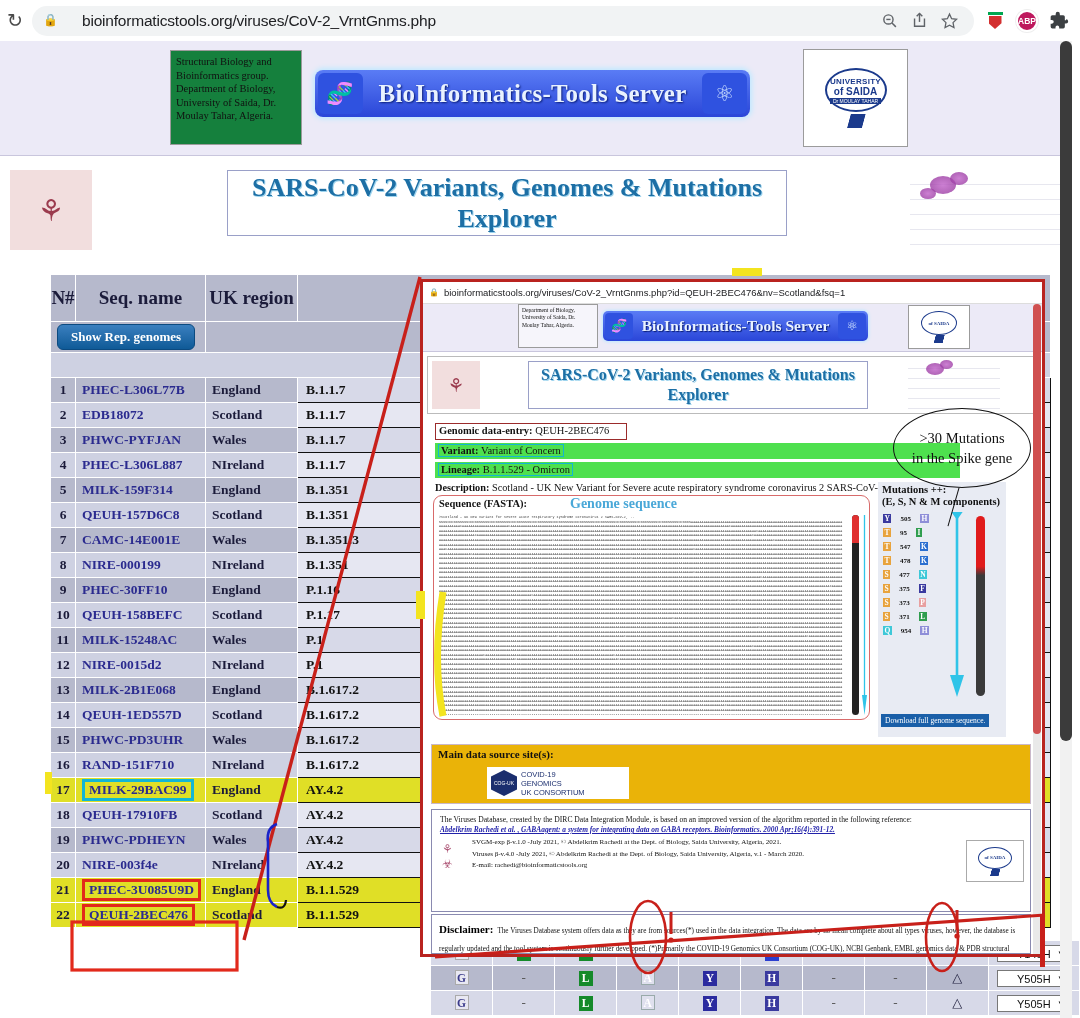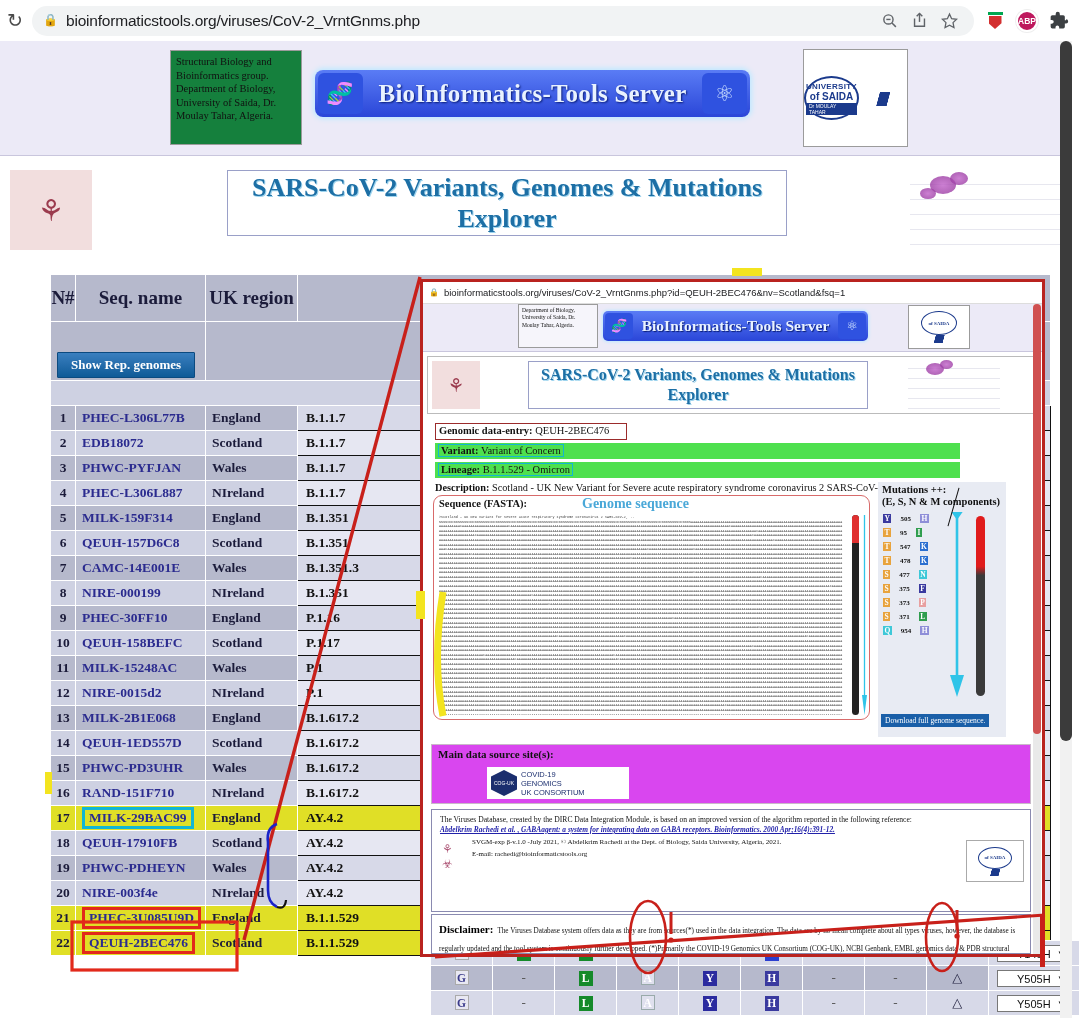--- a/index.html
+++ b/index.html
@@ -18,21 +18,21 @@
   #reload-icon{ width:26px; margin-left:2px; color:#4a4a4a; font-size:19px;
      display:flex; align-items:center; justify-content:center; }
   #omnibox{
     flex:1; height:30px; margin:0 6px 0 4px; background:#f1f3f4;
     border-radius:16px; display:flex; align-items:center; padding:0 10px;
     position:relative;
   }
   #lock-icon{ width:18px; text-align:center; font-size:12px; color:#3c4043; }
   #url-text{
     font-family:"Liberation Sans", sans-serif; font-size:15.5px; color:#202124;
-    letter-spacing:-.2px; margin-left:6px; white-space:nowrap; overflow:hidden;
+    letter-spacing:-.2px; margin-left:22px; white-space:nowrap; overflow:hidden;
   }
   .omni-act{ width:30px; height:28px; display:flex; align-items:center;
     justify-content:center; color:#5f6368; }
   .omni-act svg{ width:17px; height:17px; }
   #ext-row{ display:flex; align-items:center; gap:2px; padding-right:6px; }
   .ext-btn{ width:30px;height:30px;display:flex;align-items:center;justify-content:center;}
   #abp-icon{
     width:22px;height:22px;border-radius:50%;background:#be185d;color:#fff;
     font-family:"Liberation Sans",sans-serif;font-size:8.5px;font-weight:bold;
     display:flex;align-items:center;justify-content:center; border:2px solid #fff;
@@ -66,21 +66,21 @@
   #banner .side{ width:45px; height:41px; background:#2f52e0; border-radius:6px;
     margin:0 3px; display:flex;align-items:center;justify-content:center;
     font-size:22px; color:#cfe2ff; }
   #banner-title{
     flex:1; text-align:center; color:#e9f2ff; font-size:25px; font-weight:bold;
     text-shadow:1px 1px 2px #0a1d75; letter-spacing:.2px;
   }
   #uni-logo{
     position:absolute; left:803px; top:8px; width:105px; height:98px;
     border:1px solid #9b9b9b; background:#fff;
-    display:flex; align-items:center; justify-content:center;
+    display:flex; flex-direction:column; align-items:center; justify-content:center;
   }
   .uni-ring{ width:62px;height:44px;border:2px solid #1b3a8c;border-radius:50%;
      display:flex;align-items:center;justify-content:center;flex-direction:column;
      font-family:"Liberation Sans",sans-serif;color:#1b3a8c; }
   .uni-ring b{ font-size:8px; letter-spacing:.3px; }
   .uni-ring i{ font-size:10px; font-style:normal; font-weight:bold; }
   .uni-sub{ font-size:5px; background:#1b3a8c; color:#fff; padding:0 3px; margin-top:1px;}
   .uni-wave{ width:70px;height:14px;margin-top:2px;
      background:linear-gradient(105deg,transparent 40%,#1b3a8c 41%,#1b3a8c 60%,transparent 61%);}
 
@@ -108,21 +108,21 @@
 
   
   #table-wrap{ position:relative; width:1065px; }
   #vtable{ border-collapse:collapse; margin-left:50px; width:1000px;
      font-family:"Liberation Serif",serif; table-layout:fixed; }
   #vtable td,#vtable th{ border:1px solid #fff; }
   .topbar-cell{ background:#b6b9cc; height:25px; padding:2px 6px; }
   #show-rep-btn{
     display:inline-block; background:linear-gradient(#3a7fbf,#0f5a97);
     color:#fff; font-weight:bold; font-size:13px; padding:4px 13px;
-    border-radius:1px; border:1px solid #0b4a80;margin-top:28px;
+    border-radius:6px; border:1px solid #0b4a80;
   }
   #vtable thead th{
     background:#b6b9cc; color:#1b1b3a; font-size:19px; font-weight:bold;
     height:47px; text-align:center;
   }
   .spacer-row td{ background:#ced1e2; height:28px; }
   .c-num{ width:25px; }
   .c-name{ width:130px; }
   .c-reg{ width:92px; }
   .c-date{ width:753px; }
@@ -221,21 +221,21 @@
     position:absolute; left:12px; top:200px; width:560px; font-size:10.3px; color:#111;
   }
 
   
   #seq-box{
     position:absolute; left:10px; top:213px; width:437px; height:225px;
     border:1.8px solid #d86a6a; border-radius:9px; background:#fff; overflow:hidden;
   }
   #seq-hdr{ position:relative; height:18px; }
   #seq-lbl{ position:absolute; left:5px; top:2px; font-size:10.5px; font-weight:bold; color:#111;}
-  #seq-title{ position:absolute; left:148px; top:0px; font-size:14px; font-weight:bold;
+  #seq-title{ position:absolute; left:136px; top:0px; font-size:14px; font-weight:bold;
      color:#4aa8d8; }
   #seq-body{
     position:absolute; left:5px; top:19px; width:404px; height:200px;
     font-family:"Liberation Mono",monospace; font-size:3.25px; line-height:4.6px;
     color:#444; overflow:hidden; word-break:break-all; letter-spacing:.15px;
   }
   #seq-first{ color:#333; display:block; }
   #seq-scroll{ position:absolute; right:10px; top:19px; width:7px; height:200px;
      background:#222; border-radius:4px; }
   #seq-scroll-red{ position:absolute; right:10px; top:19px; width:7px; height:28px;
@@ -252,21 +252,21 @@
   .mut .p{ color:#111; padding:0 9px; font-size:7px; }
   .mut .b{ color:#fff; padding:0 1.5px; }
   #mut-arrow{ position:absolute; left:72px; top:30px; width:14px; height:185px; }
   #thermo{ position:absolute; left:98px; top:34px; width:9px; height:180px;
      border-radius:5px; background:linear-gradient(#e01b1b 0 28%,#3a3a3a 33% 100%); }
   #dl-btn{ position:absolute; left:3px; top:232px; background:#1a5fa8; color:#fff;
      font-size:7.5px; padding:2px 4px; }
 
   
   #src-box{ position:absolute; left:8px; top:462px; width:600px; height:60px;
-     background:#d946ef; border:1px solid #c9b8c9; }
+     background:#eab308; border:1px solid #c9b8c9; }
   #src-title{ font-size:11px; font-weight:bold; padding:3px 0 0 6px; color:#111;}
   #cog-logo{ position:absolute; left:55px; top:22px; width:142px; height:32px;
      background:#fff; display:flex; align-items:center; }
   #cog-hex{ width:26px;height:26px;background:#1b2e6e;margin:0 4px;
      clip-path:polygon(50% 0,100% 25%,100% 75%,50% 100%,0 75%,0 25%);
      color:#fff;font-family:"Liberation Sans",sans-serif;font-size:5px;
      display:flex;align-items:center;justify-content:center;}
   #cog-txt{ font-family:"Liberation Sans",sans-serif; font-size:7.5px; font-weight:normal;
      color:#1b2e6e; line-height:9px;}
 
@@ -741,20 +741,24 @@
 
     <div id="inset-titlerow">
       <div id="inset-mol">⚘</div>
       <div id="inset-title">SARS-CoV-2 Variants, Genomes &amp; Mutations Explorer</div>
       <div id="inset-sketch">
         <div class="blob" style="left:18px;top:4px;width:18px;height:12px"></div>
         <div class="blob" style="left:32px;top:1px;width:13px;height:9px"></div>
       </div>
     </div>
 
+    <div id="bubble">
+      <div>&gt;30 Mutations</div>
+      <div>in the Spike gene</div>
+    </div>
     <div id="bubble-line"></div>
 
     <div id="geno-entry">
       <b>Genomic data-entry:</b>
       <span>QEUH-2BEC476</span>
     </div>
 
     <div class="green-row" style="top:161px">
       <span class="lbl"><b>Variant:</b>
       <span>Variant of Concern</span></span>
@@ -855,20 +859,21 @@
           <div>UK CONSORTIUM</div>
         </div>
       </div>
     </div>
 
     <div id="ref-box">
       <div class="ref-l">The Viruses Database, created by the DIRC Data Integration Module, is based on an improved version of the algorithm reported in the following reference:</div>
       <a class="ref-link">Abdelkrim Rachedi et al. , GABAagent: a system for integrating data on GABA receptors. Bioinformatics. 2000 Apr;16(4):391-12.</a>
       <div id="ref-icons">⚘<br>☣</div>
       <div class="ref-s">SVGM-exp β-v.1.0 -July 2021, © Abdelkrim Rachedi at the Dept. of Biology, Saida University, Algeria, 2021.</div>
+      <div class="ref-s">Viruses β-v.4.0 -July 2021, © Abdelkrim Rachedi at the Dept. of Biology, Saida University, Algeria, v.1 - March 2020.</div>
       <div class="ref-s">E-mail: rachedi@bioinformaticstools.org</div>
       <div id="ref-uni">
         <div class="r">of SAIDA</div>
         <div class="w"></div>
       </div>
     </div>
 
     <div id="disc-box">
       <b>Disclaimer:</b>
       <span>The Viruses Database system offers data as they are from sources(*) used in the data integration. The data are by no mean complete about all types viruses, however, the database is regularly updated and the tool system is continuously further developed. (*)Primarily the COVID-19 Genomics UK Consortium (COG-UK), NCBI Genbank, EMBL genomics data &amp; PDB structural data.</span>

